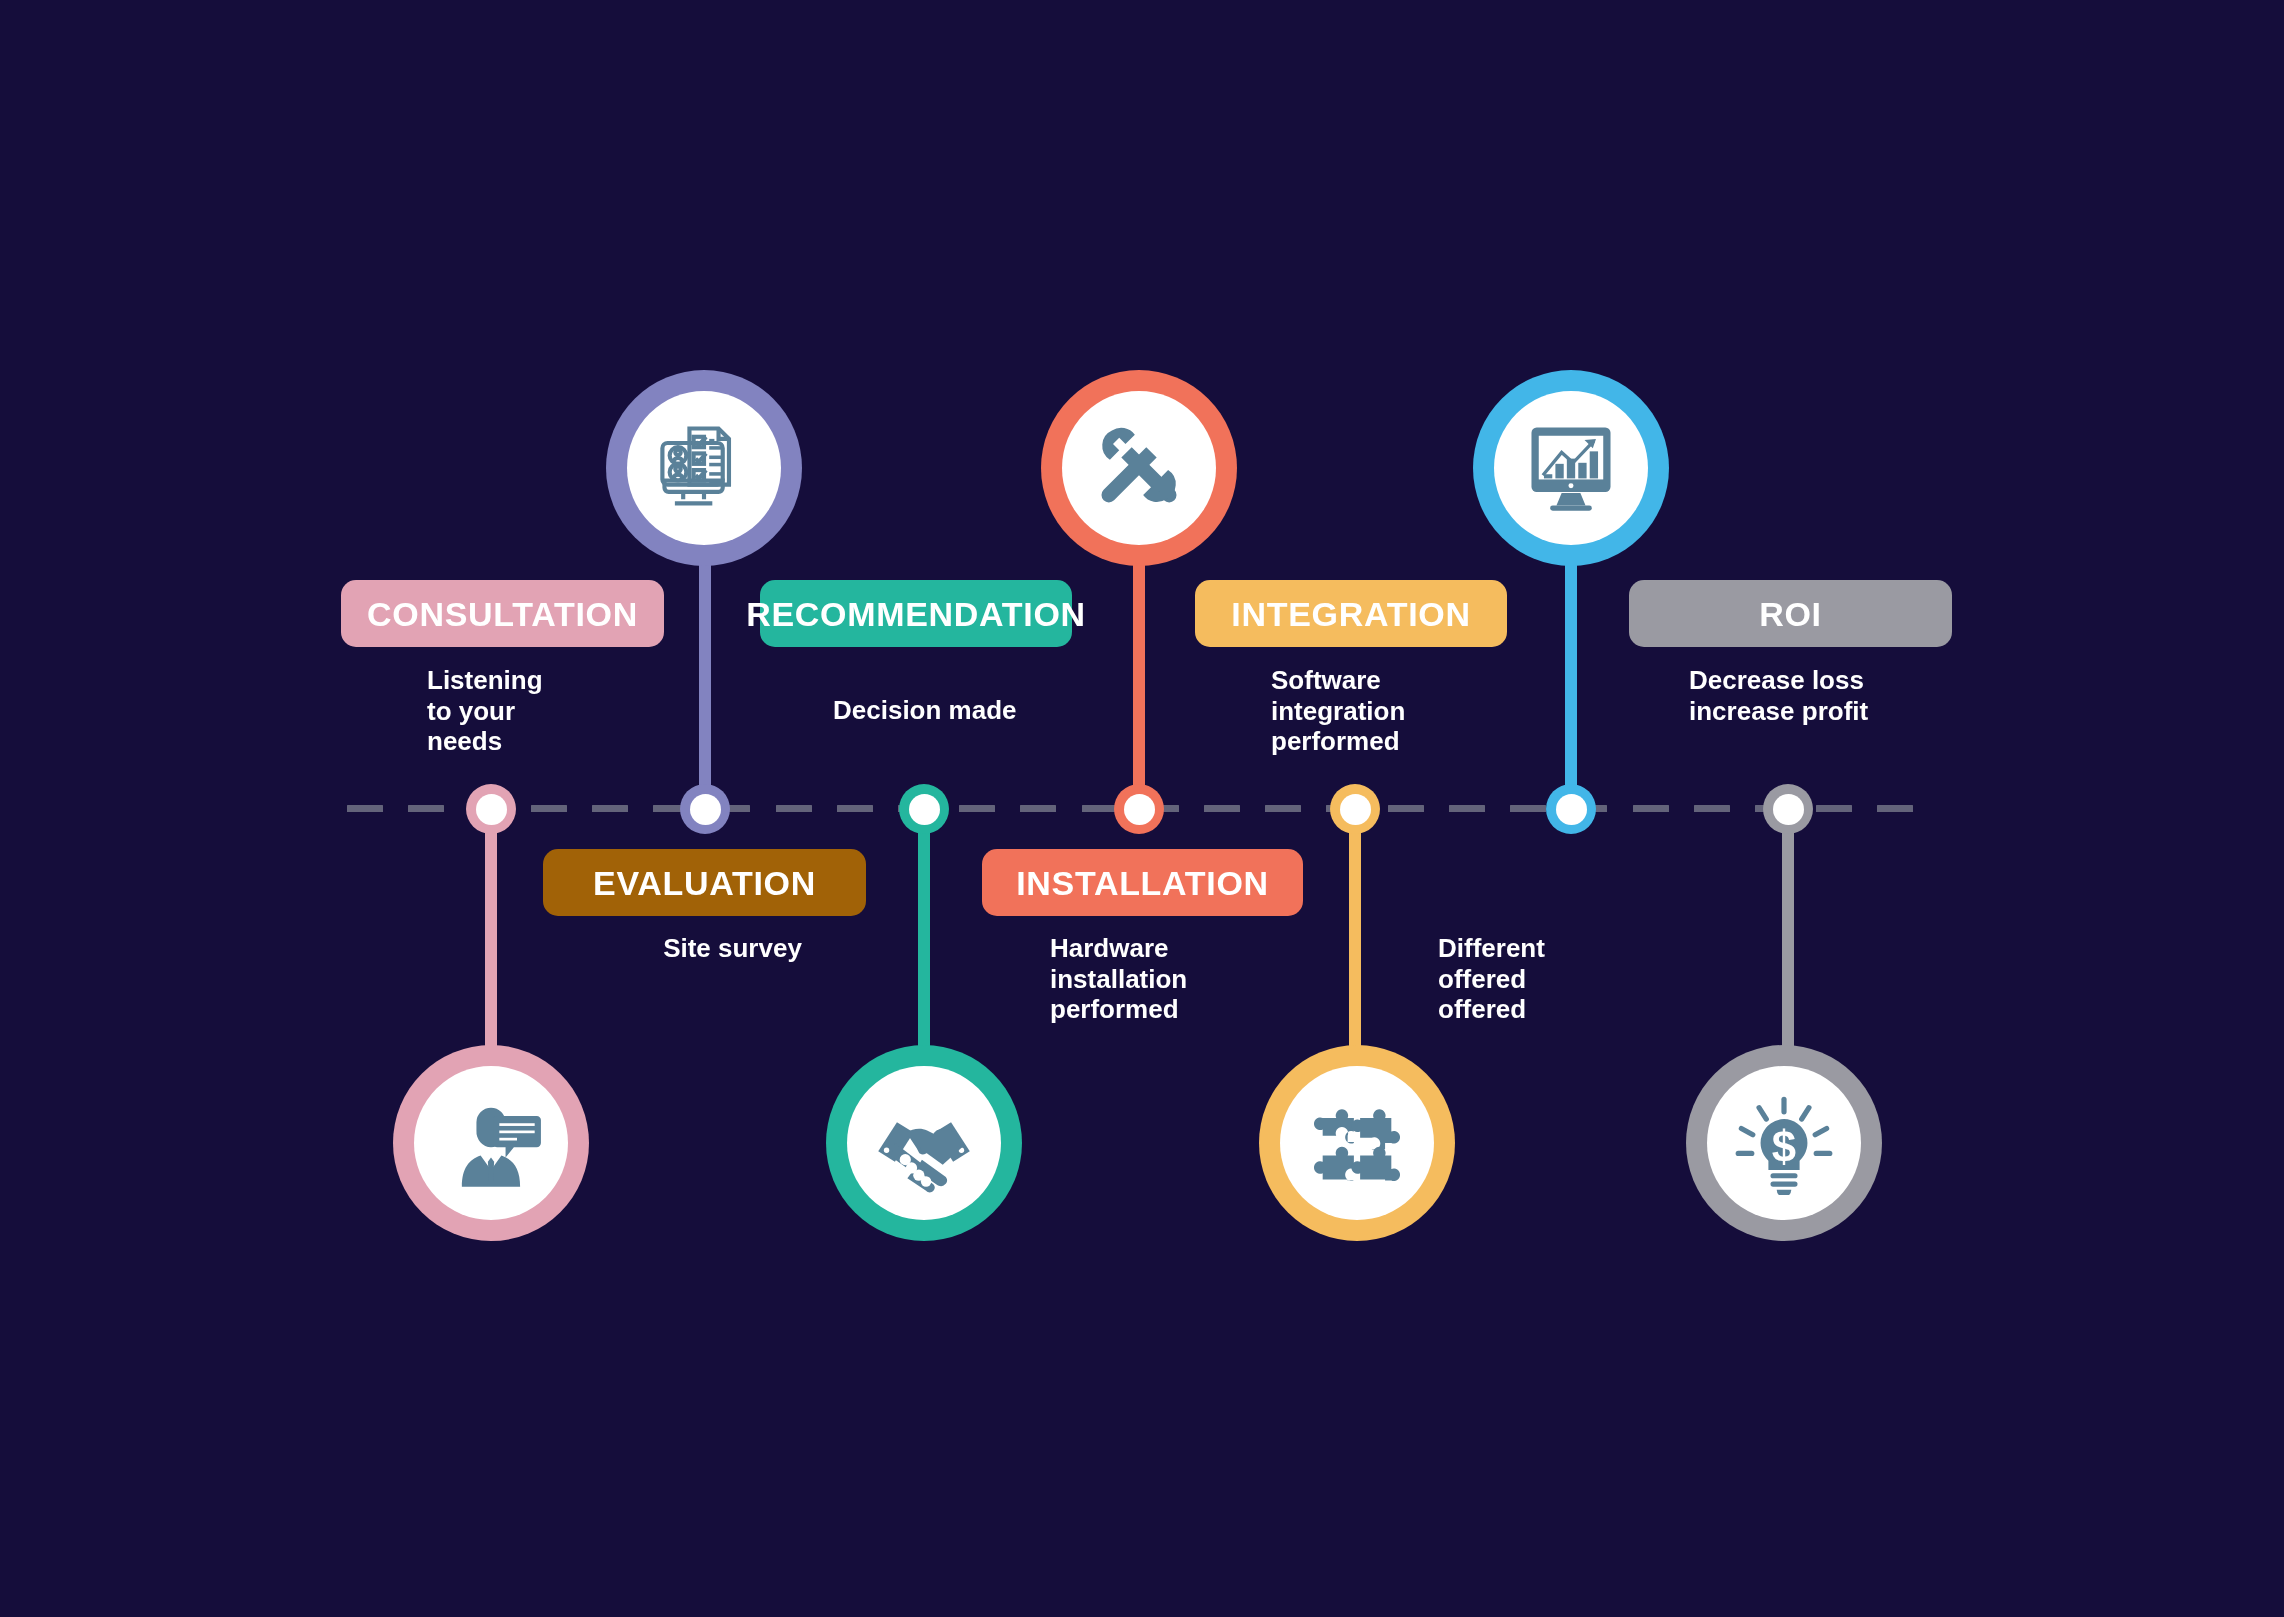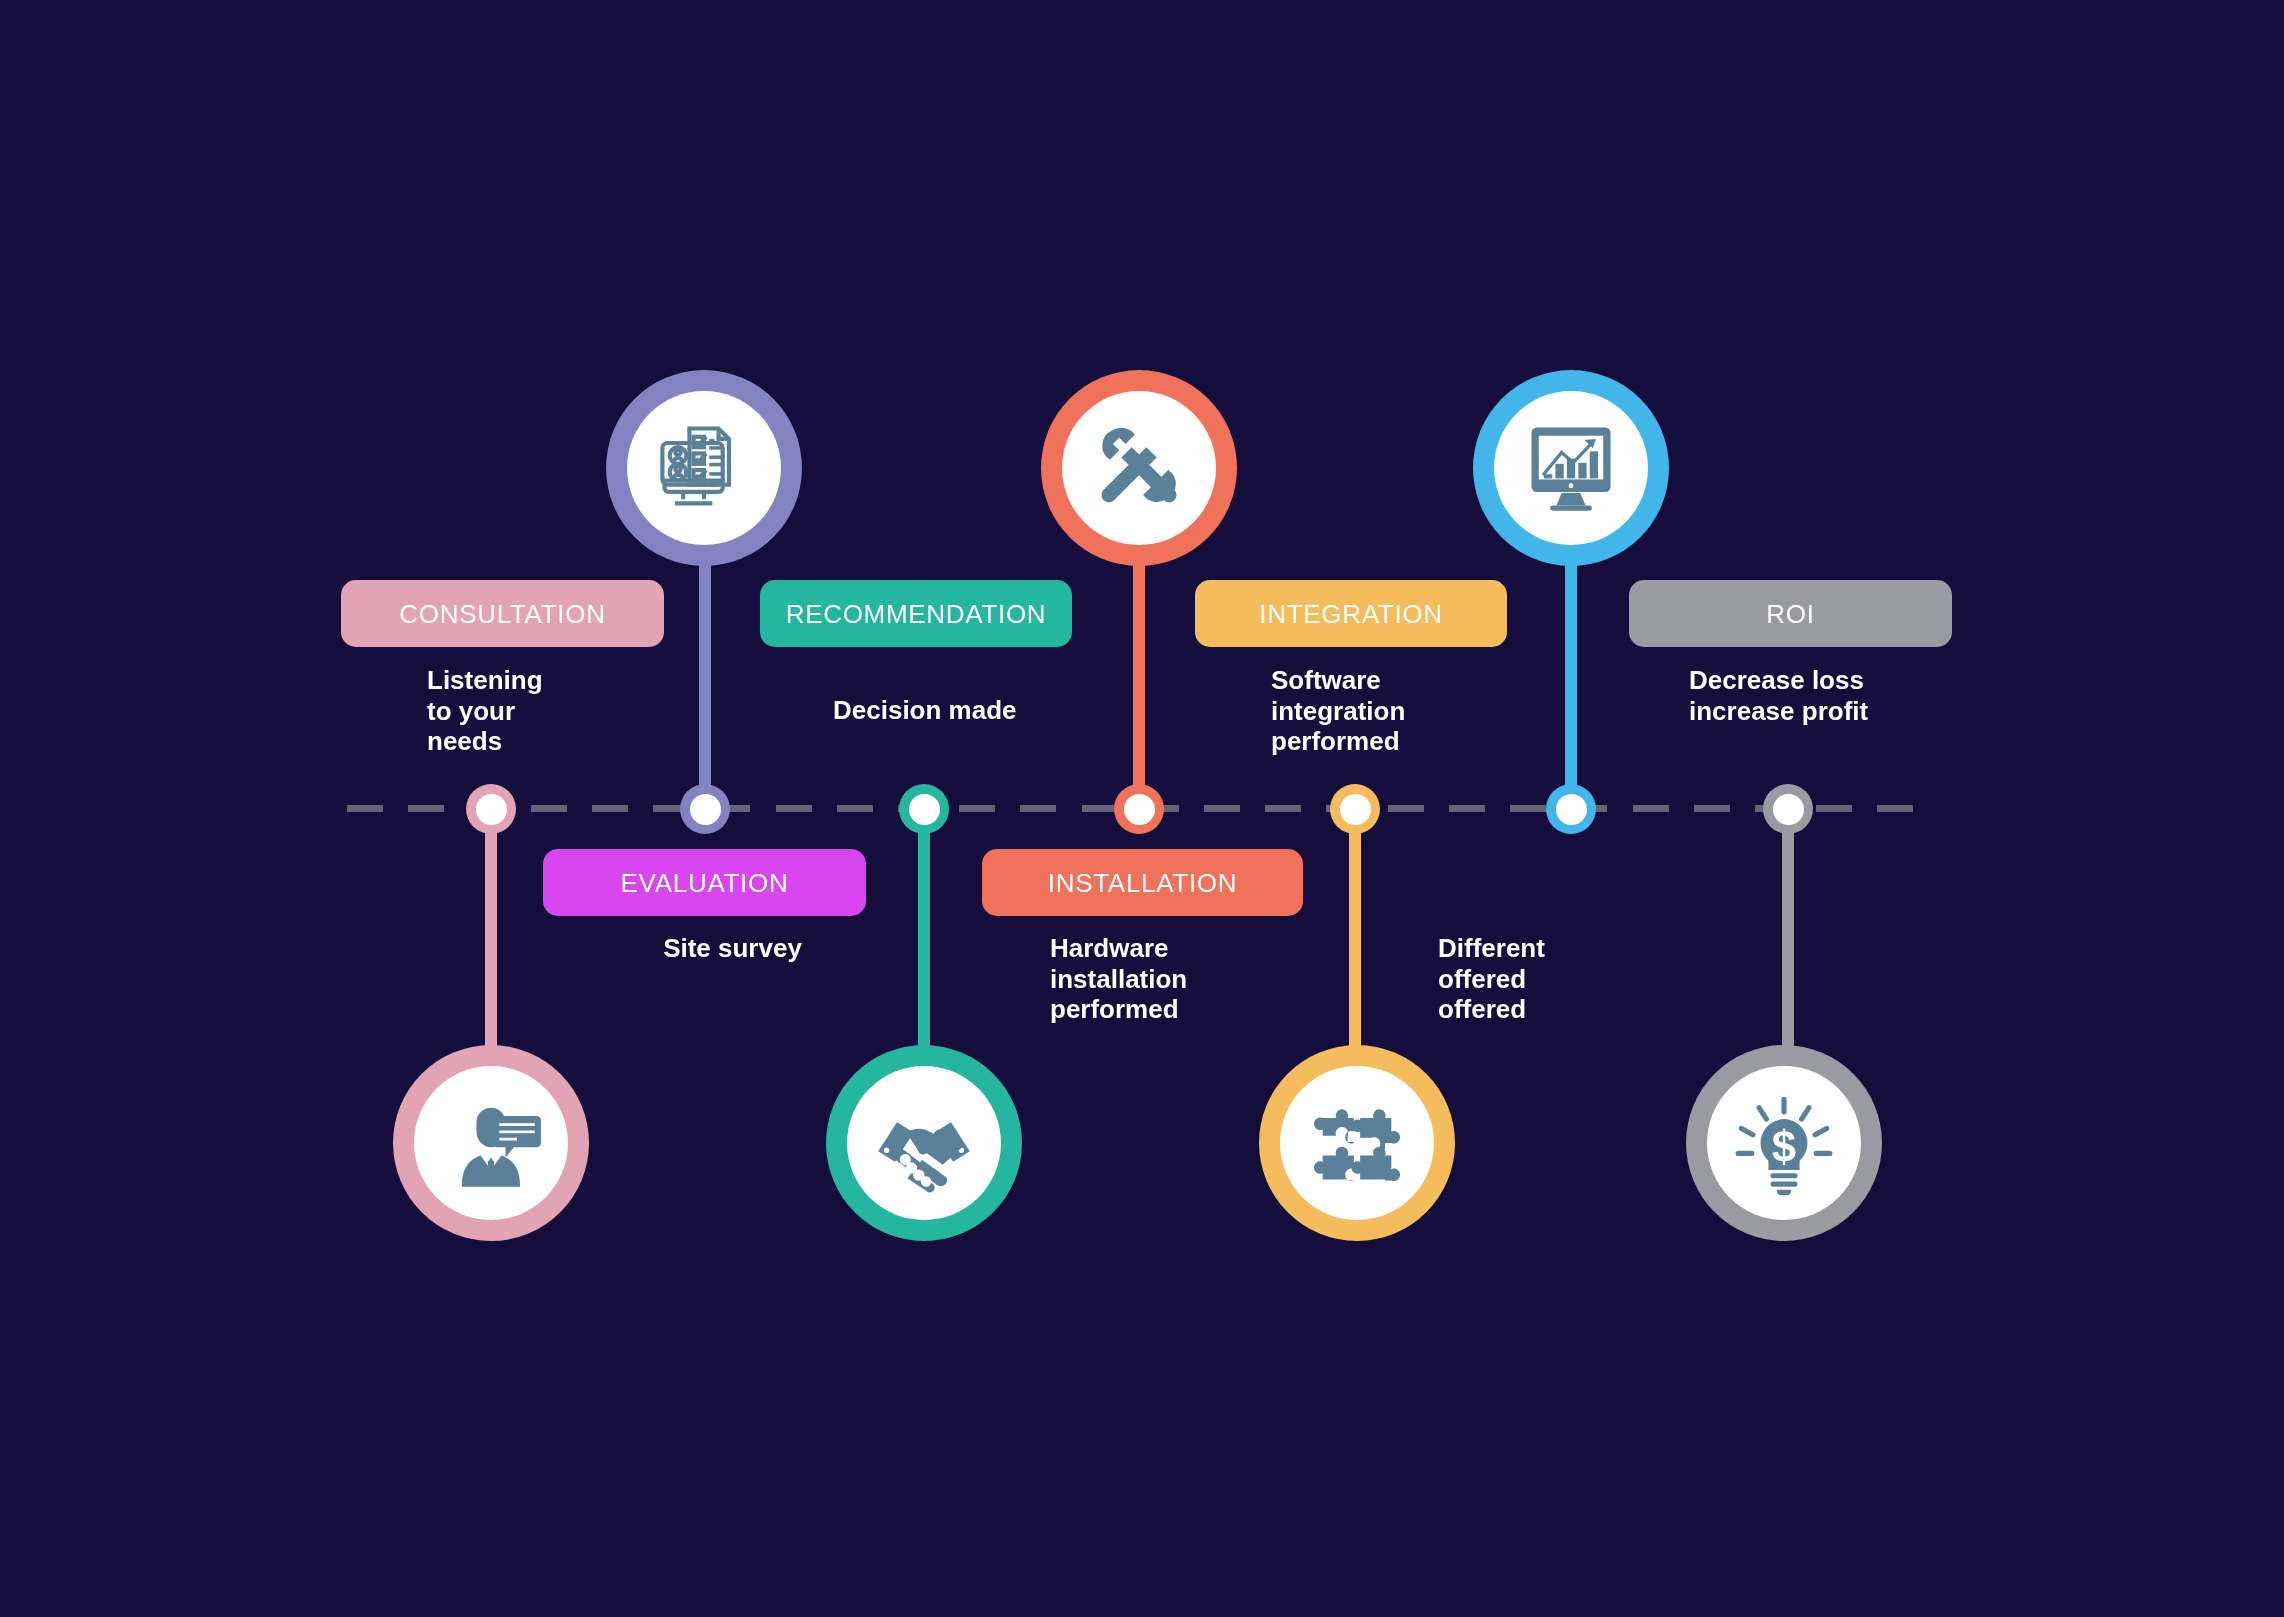--- a/index.html
+++ b/index.html
@@ -21,21 +21,21 @@
   
   .bubble{position:absolute;width:196px;height:196px;border-radius:50%;
           display:flex;align-items:center;justify-content:center;box-sizing:border-box;}
   .bubble .inner{width:154px;height:154px;border-radius:50%;background:#fff;
                  display:flex;align-items:center;justify-content:center;}
   .bubble .inner svg{width:104px;height:104px;display:block;}
 
   
   .pill{position:absolute;height:67px;border-radius:15px;
         display:flex;align-items:center;justify-content:center;box-sizing:border-box;}
-  .pill span{color:#fff;font-weight:normal;font-size:26px;letter-spacing:0.7px;
+  .pill span{color:#fff;font-weight:bold;font-size:34px;letter-spacing:0.7px;
              white-space:nowrap;line-height:1;}
 
   
   .desc{position:absolute;color:#ffffff;font-weight:bold;font-size:26px;line-height:1.18;}
 </style>
 </head>
 <body>
 
 <div id="stage">
 
@@ -258,21 +258,21 @@
   <div class="pill" style="left:760px; top:580px; width:312px; background:#24B69E;">
     <span>RECOMMENDATION</span>
   </div>
   <div class="pill" style="left:1195px; top:580px; width:312px; background:#F5BC5E;">
     <span>INTEGRATION</span>
   </div>
   <div class="pill" style="left:1629px; top:580px; width:323px; background:#9A9AA2;">
     <span>ROI</span>
   </div>
 
-  <div class="pill" style="left:543px; top:849px; width:323px; background:#d946ef;">
+  <div class="pill" style="left:543px; top:849px; width:323px; background:#a16207;">
     <span>EVALUATION</span>
   </div>
   <div class="pill" style="left:982px; top:849px; width:321px; background:#F1725A;">
     <span>INSTALLATION</span>
   </div>
 
   <div class="desc" style="left:427px;  top:665px; width:173px;">
       <div>Listening</div>
       <div>to your</div>
       <div>needs</div>

